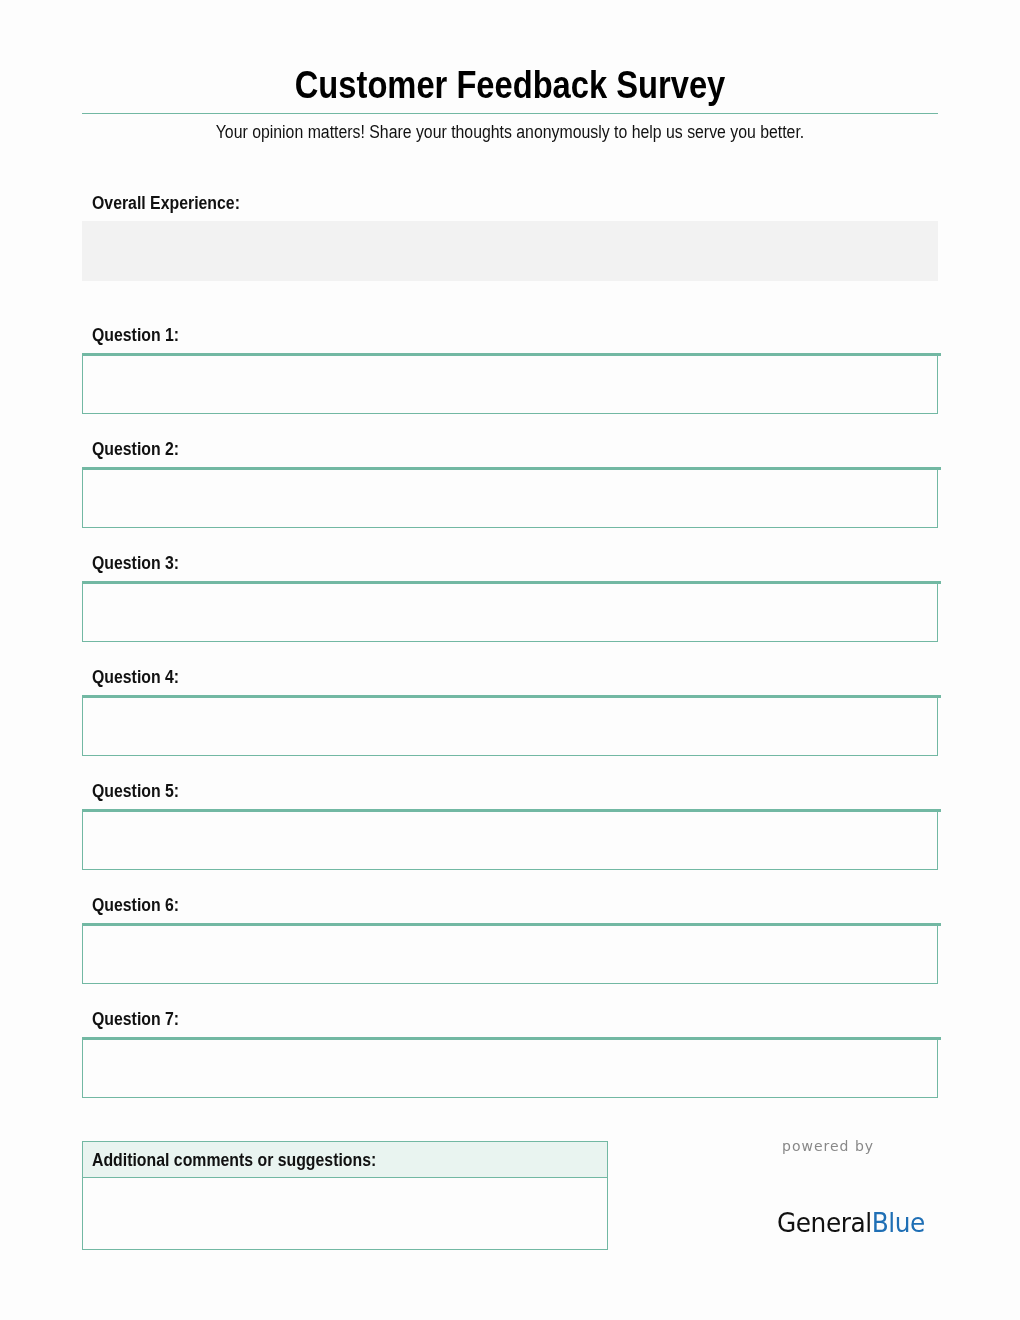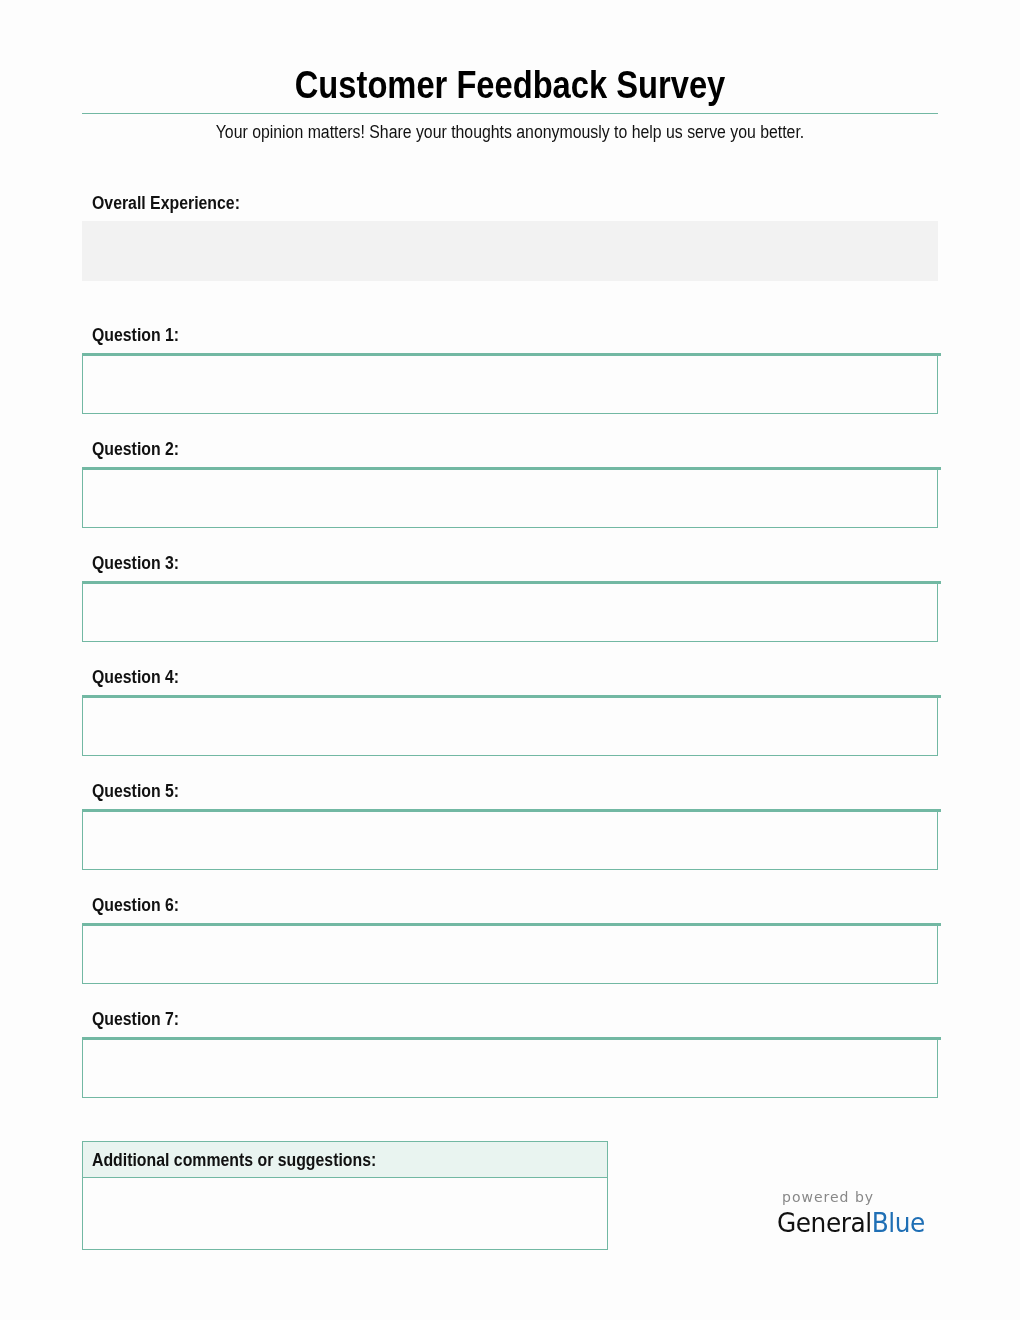--- a/index.html
+++ b/index.html
@@ -59,21 +59,21 @@
       border-bottom: 1px solid #72b8a3;
       position: relative;
     }
     .comments-head .ctext {
       position: absolute; left: 9px; top: 8px;
       font-weight: bold; font-size: 18px; color: #111;
       transform: scaleX(0.88); transform-origin: left center;
       white-space: nowrap;
     }
     .powered {
-      position: absolute; left: 782px; top: 1189px;
+      position: absolute; left: 782px; top: 1138px;
       font-family: "DejaVu Sans", sans-serif;
       font-size: 14px; color: #888; letter-spacing: 1px;
     }
     .brand {
       position: absolute; left: 777px; top: 1207px;
       font-family: "DejaVu Sans", sans-serif;
       font-size: 27px; letter-spacing: -0.5px;
       transform: scaleX(0.92); transform-origin: left center;
       white-space: nowrap;
     }

